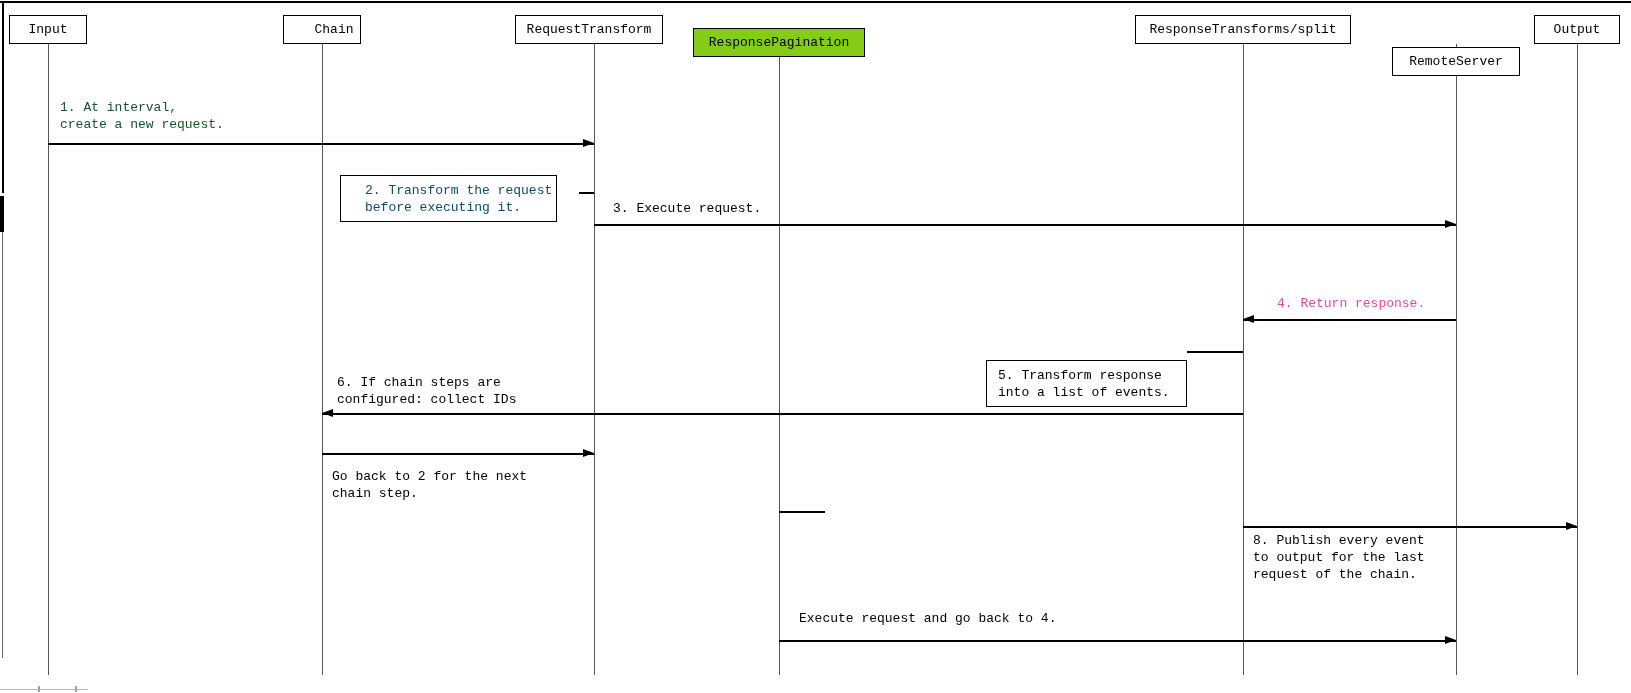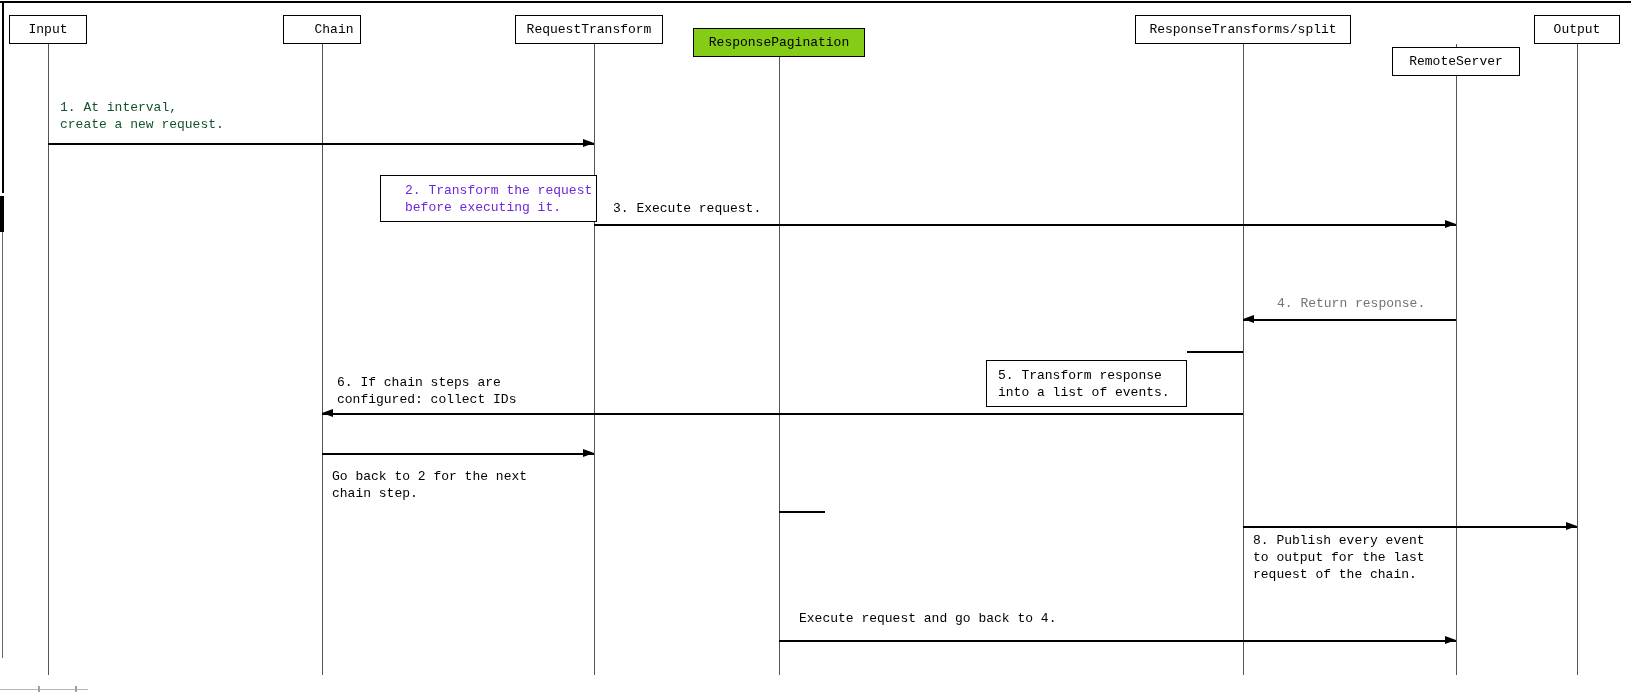--- a/index.html
+++ b/index.html
@@ -68,39 +68,39 @@
     </div>
     <div class="mline" style="left: 48px; top: 143px; width: 546px; background: rgb(0, 0, 0);"></div>
     <div class="ah right" style="top: 139.3px; left: 583px;"></div>
     <div class="mlabel" style="left: 60px; top: 99px; color: #14532d;">1. At interval,
 create a new request.</div>
     <div class="mline" style="left: 594px; top: 224px; width: 862px; background: rgb(0, 0, 0);"></div>
     <div class="ah right" style="top: 220.3px; left: 1445px;"></div>
     <div class="mlabel" style="left: 613px; top: 200px; color: rgb(0, 0, 0);">3. Execute request.</div>
     <div class="mline" style="left: 1243px; top: 319px; width: 213px; background: rgb(0, 0, 0);"></div>
     <div class="ah left" style="top: 315.3px; left: 1243px;"></div>
-    <div class="mlabel" style="left: 1277px; top: 295px; color: #737373;">4. Return response.</div>
+    <div class="mlabel" style="left: 1277px; top: 295px; color: #ec4899;">4. Return response.</div>
     <div class="mline" style="left: 322px; top: 413px; width: 921px; background: rgb(0, 0, 0);"></div>
     <div class="ah left" style="top: 409.3px; left: 322px;"></div>
     <div class="mlabel" style="left: 337px; top: 374px; color: rgb(0, 0, 0);">6. If chain steps are
 configured: collect IDs</div>
     <div class="mline" style="left: 322px; top: 453px; width: 272px; background: rgb(0, 0, 0);"></div>
     <div class="ah right" style="top: 449.3px; left: 583px;"></div>
     <div class="mlabel" style="left: 332px; top: 468px; color: rgb(0, 0, 0);">Go back to 2 for the next
 chain step.</div>
     <div class="mline" style="left: 1243px; top: 526px; width: 334px; background: rgb(0, 0, 0);"></div>
     <div class="ah right" style="top: 522.3px; left: 1566px;"></div>
     <div class="mlabel" style="left: 1253px; top: 532px; color: rgb(0, 0, 0);">8. Publish every event
 to output for the last
 request of the chain.</div>
     <div class="mline" style="left: 779px; top: 640px; width: 677px; background: rgb(0, 0, 0);"></div>
     <div class="ah right" style="top: 636.3px; left: 1445px;"></div>
     <div class="mlabel" style="left: 799px; top: 610px; color: rgb(0, 0, 0); text-align: right;">Execute request and go back to 4.</div>
     <div class="connector" style="left: 579px; top: 192px; width: 15px; background: rgb(0, 0, 0);"></div>
-    <div class="note" style="left: 380px; top: 175px; width: 217px; height: 47px; border-color: rgb(0, 0, 0); background: rgb(255, 255, 255); color: #6d28d9; padding-left: 24px;">2. Transform the request
+    <div class="note" style="left: 340px; top: 175px; width: 217px; height: 47px; border-color: rgb(0, 0, 0); background: rgb(255, 255, 255); color: #0c4a6e; padding-left: 24px;">2. Transform the request
 before executing it.</div>
     <div class="connector" style="left: 1187px; top: 351px; width: 56px; background: rgb(0, 0, 0);"></div>
     <div class="note" style="left: 986px; top: 334px; width: 201px; height: 47px; border-color: rgb(0, 0, 0); background: rgb(255, 255, 255); color: rgb(0, 0, 0); margin-top: 26px;">5. Transform response
 into a list of events.</div>
     <div class="connector" style="left: 779px; top: 511px; width: 46px; background: rgb(0, 0, 0);"></div>
     <div class="artifact" style="left: 0px; top: 1px; width: 1631px; height: 1.5px; background: rgb(0, 0, 0);"></div>
     <div class="artifact" style="left: 2px; top: 1px; width: 1.5px; height: 192px; background: rgb(0, 0, 0);"></div>
     <div class="artifact" style="left: 0px; top: 196px; width: 4px; height: 36px; background: rgb(0, 0, 0);"></div>
     <div class="artifact" style="left: 2px; top: 232px; width: 1px; height: 426px; background: rgb(102, 102, 102);"></div>
     <div class="artifact" style="left: 0px; top: 689px; width: 88px; height: 1px; background: rgb(181, 181, 181);"></div>

